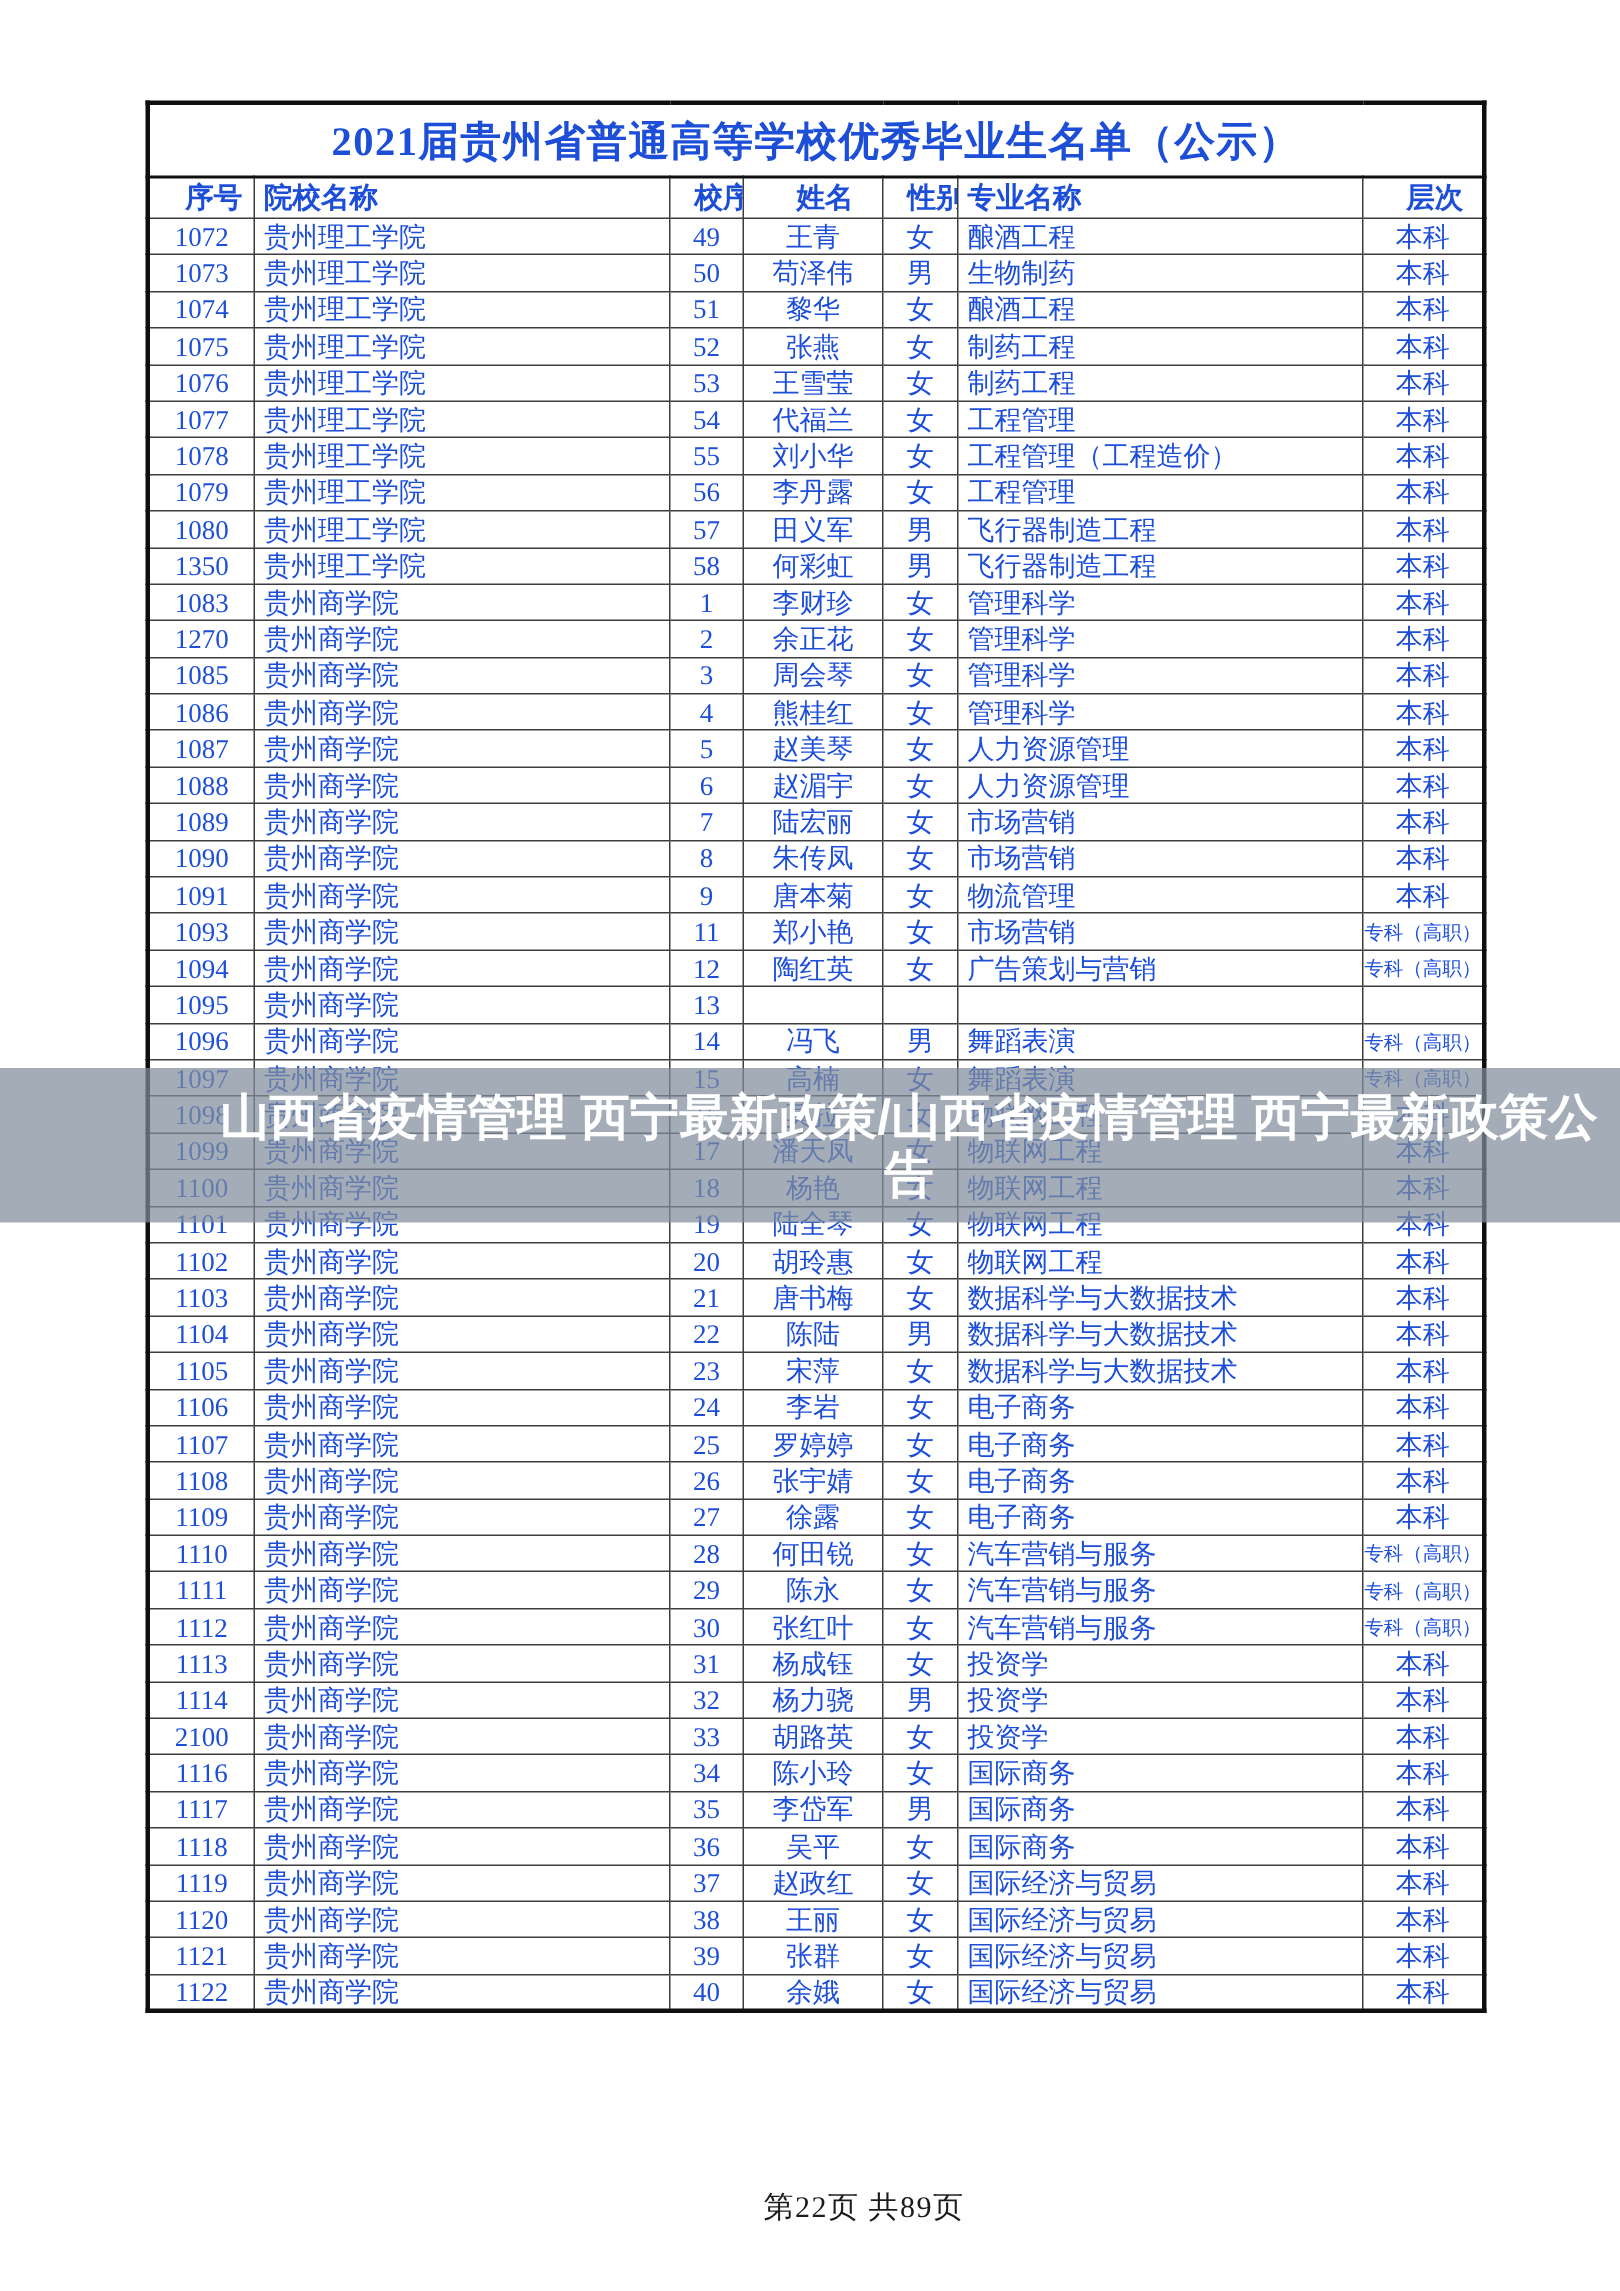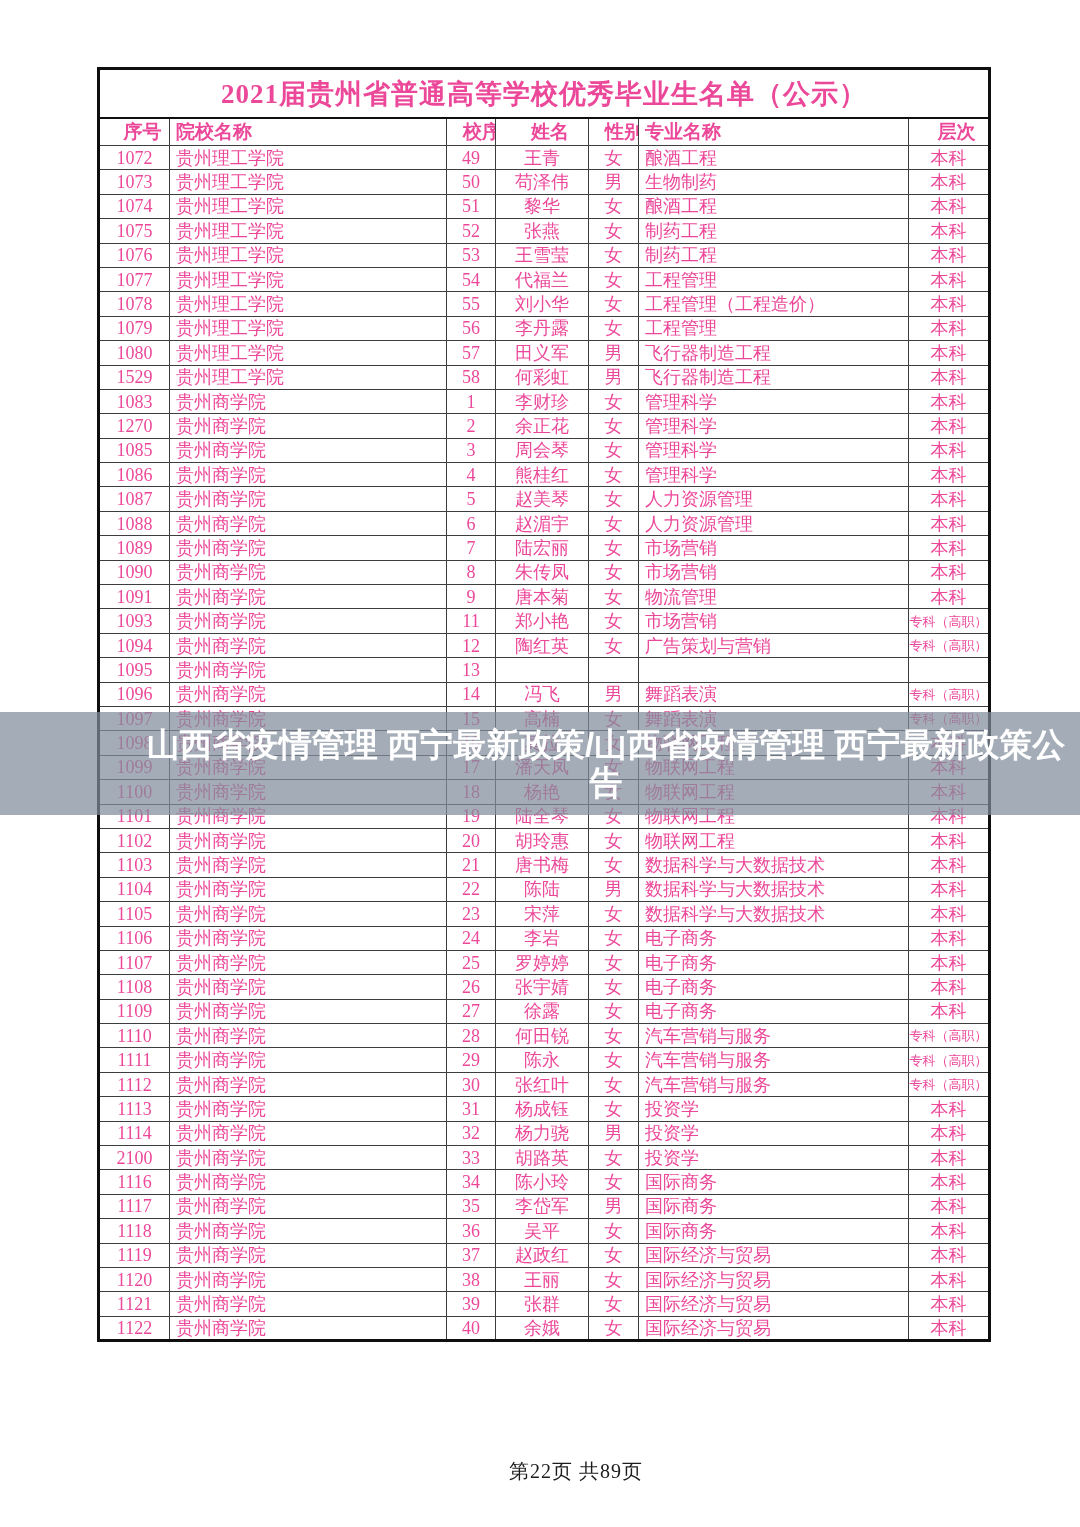--- a/index.html
+++ b/index.html
@@ -6,21 +6,21 @@
   body{
     width:1080px;height:1527px;background:#ffffff;
     font-family:"Liberation Serif","DejaVu Serif",serif;
     -webkit-font-smoothing:antialiased;
   }
   .page{position:relative;width:1080px;height:1527px;background:#ffffff;overflow:hidden;}
 
   table.doc-table{
     position:absolute;left:97px;top:67px;width:891px;
     border-collapse:collapse;table-layout:fixed;
-    color:#ec4899;border:3px solid #0f0f0f;
+    color:#1d4ed8;border:3px solid #0f0f0f;
   }
   .doc-table td,.doc-table th{
     border:1px solid #3d3d3d;overflow:hidden;white-space:nowrap;
     padding:0;vertical-align:middle;
   }
   .title-cell{
     height:47px;text-align:center;font-weight:bold;font-size:27px;
     border-bottom:2px solid #101010 !important;letter-spacing:1px;
   }
   .doc-table thead th{height:21px;font-size:19px;font-weight:bold;text-align:center;padding-left:16px;}
@@ -149,21 +149,21 @@
         <tr>
           <td class="c0">1080</td>
           <td class="c1">贵州理工学院</td>
           <td class="c2">57</td>
           <td class="c3">田义军</td>
           <td class="c4">男</td>
           <td class="c5">飞行器制造工程</td>
           <td class="c6">本科</td>
         </tr>
         <tr>
-          <td class="c0">1529</td>
+          <td class="c0">1350</td>
           <td class="c1">贵州理工学院</td>
           <td class="c2">58</td>
           <td class="c3">何彩虹</td>
           <td class="c4">男</td>
           <td class="c5">飞行器制造工程</td>
           <td class="c6">本科</td>
         </tr>
         <tr>
           <td class="c0">1083</td>
           <td class="c1">贵州商学院</td>

